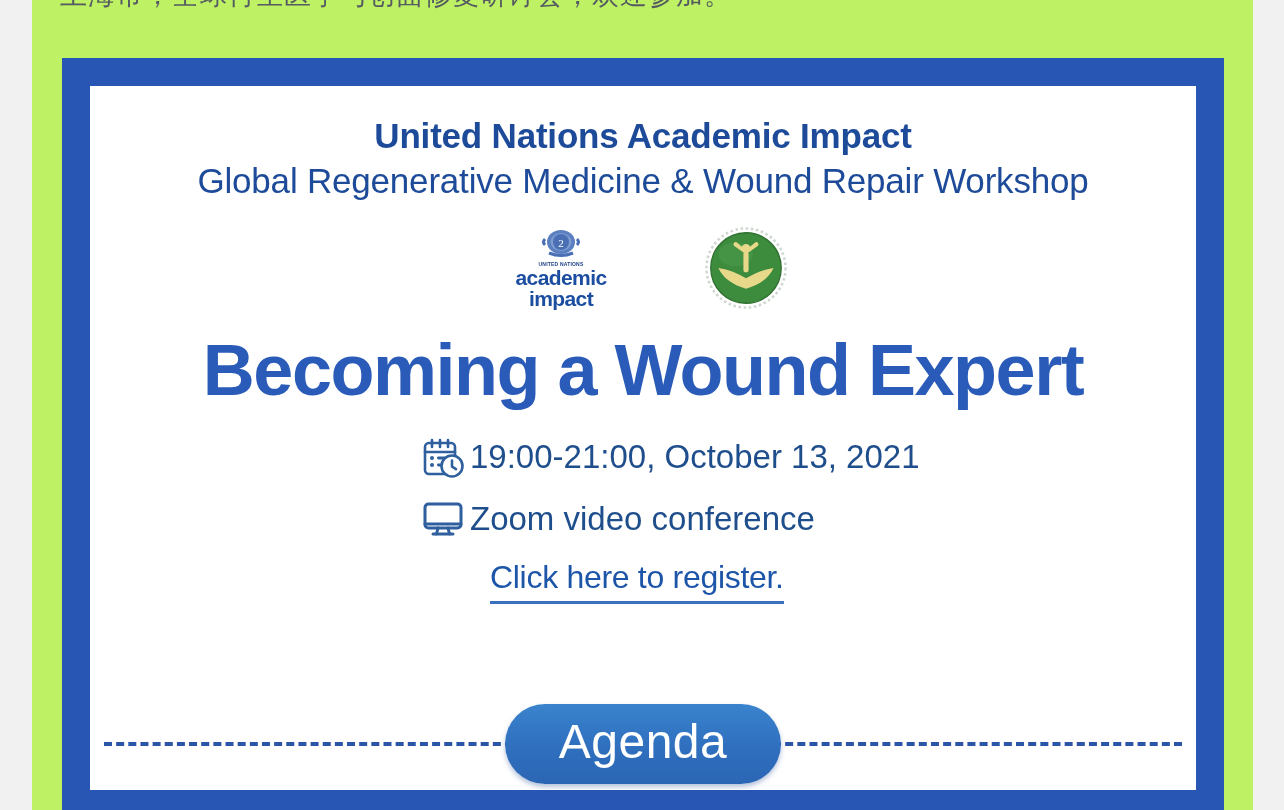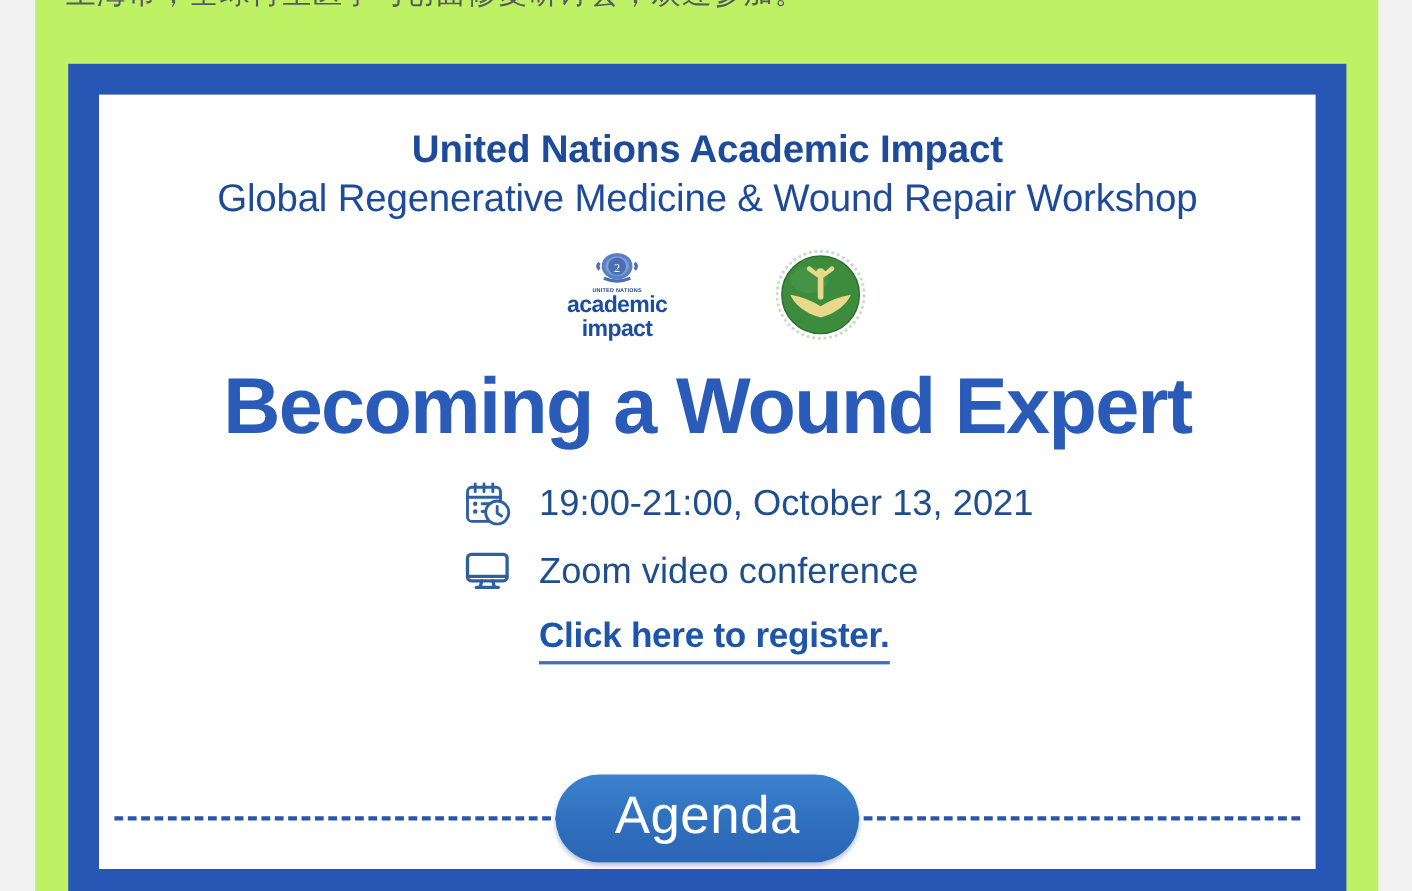--- a/index.html
+++ b/index.html
@@ -148,21 +148,21 @@
   }
 
   
   .details {
     margin-top: 24px;
     padding-left: 330px;
   }
   .detail-row {
     display: flex;
     align-items: center;
-    gap: 24px;
+    gap: 4px;
     margin-bottom: 16px;
     height: 46px;
   }
   .detail-icon {
     width: 46px;
     height: 44px;
     flex: 0 0 46px;
     display: flex;
     align-items: center;
     justify-content: center;
@@ -176,21 +176,21 @@
   }
 
   
   .register-wrap {
     margin-top: 6px;
     padding-left: 400px;
   }
   .register-link {
     display: inline-block;
     font-size: 32px;
-    font-weight: bold;
+    font-weight: normal;
     color: #1d55a8;
     border-bottom: 3px solid #3c6fbd;
     padding-bottom: 5px;
     text-decoration: none;
     letter-spacing: -0.3px;
     line-height: 38px;
     cursor: pointer;
     font-family: "Liberation Sans", sans-serif;
     text-align: right;
   }

